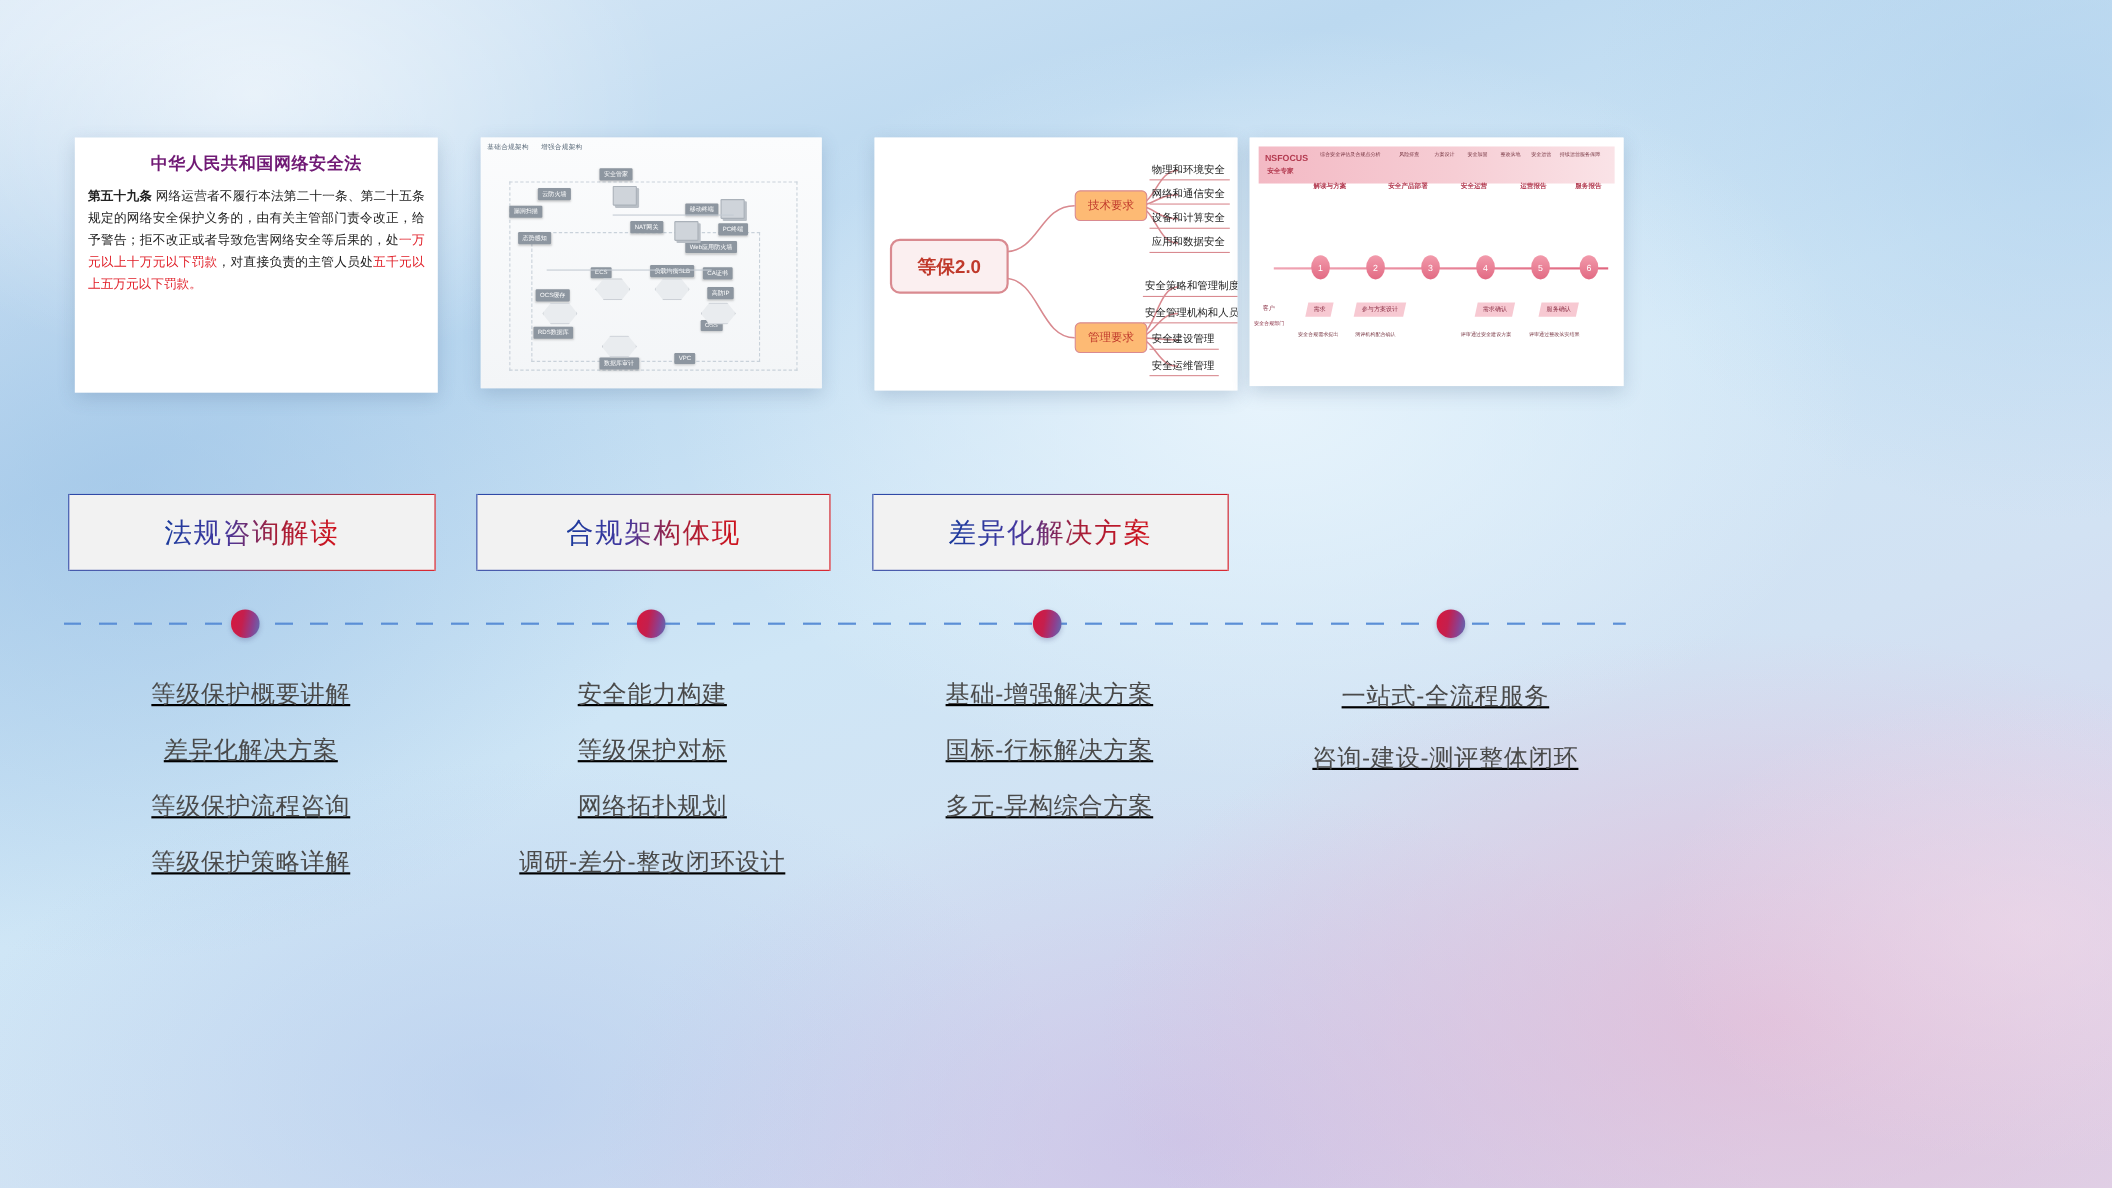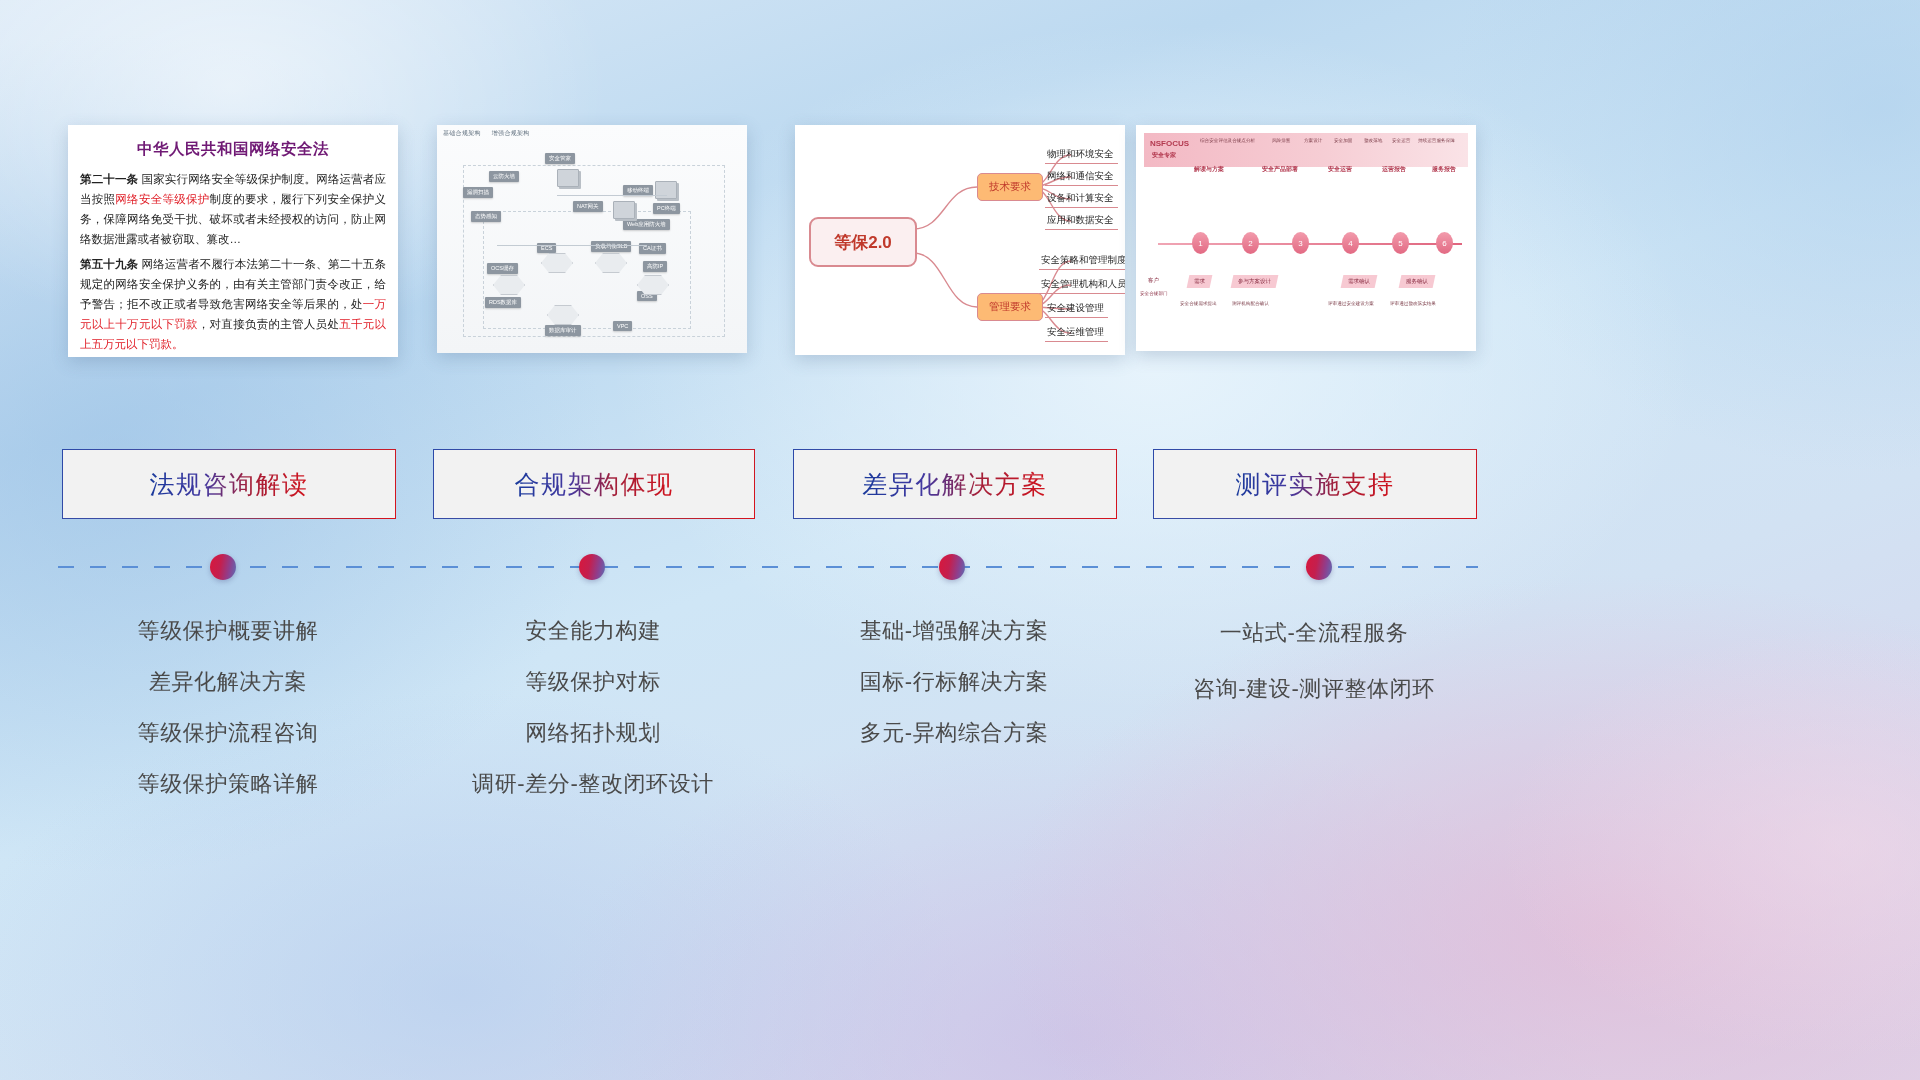--- a/index.html
+++ b/index.html
@@ -106,43 +106,40 @@
   
   .tl{position:absolute;top:566px;left:58px;width:1420px;height:2px;
       background:repeating-linear-gradient(90deg,#5b8fd6 0 16px,rgba(0,0,0,0) 16px 32px);}
   .dot{position:absolute;width:26px;height:26px;border-radius:50%;top:-12px;
        background:linear-gradient(100deg,#d8173c 0%,#c41f4e 40%,#8e3f8e 72%,#5b6fb5 100%);
        box-shadow:0 2px 5px rgba(60,60,120,.28);}
   .dot.d1{left:152px;} .dot.d2{left:521px;} .dot.d3{left:881px;} .dot.d4{left:1248px;}
 
   
   .cols{position:absolute;top:605px;left:0;width:1920px;}
-  .col{position:absolute;top:0;text-align:center;}
+  .col{position:absolute;top:0;text-align:center;text-decoration:underline;}
   .col.k1{left:62px;width:332px;}
   .col.k2{left:433px;width:320px;}
   .col.k3{left:793px;width:322px;}
   .col.k4{left:1153px;width:322px;}
   .col .item{font-size:22px;color:#4a4a4a;line-height:51px;letter-spacing:.6px;white-space:nowrap;}
   .col.k4 .item{line-height:56px;}
 </style>
 </head>
 <body>
 
 <div id="bg"></div>
 
 <div id="wrap">
 
   <div class="cards">
 
     <div class="card c1">
       <div class="law">
         <div class="law-title">中华人民共和国网络安全法</div>
-        <div class="law-p">
-          <b>第二十一条</b><span> 国家实行网络安全等级保护制度。网络运营者应当按照</span><span class="hl">网络安全等级保护</span><span>制度的要求，履行下列安全保护义务，保障网络免受干扰、破坏或者未经授权的访问，防止网络数据泄露或者被窃取、篡改…</span>
-        </div>
         <div class="law-p">
           <b>第五十九条</b><span> 网络运营者不履行本法第二十一条、第二十五条规定的网络安全保护义务的，由有关主管部门责令改正，给予警告；拒不改正或者导致危害网络安全等后果的，处</span><span class="hl">一万元以上十万元以下罚款</span><span>，对直接负责的主管人员处</span><span class="hl">五千元以上五万元以下罚款。</span>
         </div>
       </div>
     </div>
 
     <div class="card c2">
       <div class="arch">
         <div class="hdr">
           <span>基础合规架构</span>
@@ -272,23 +269,20 @@
   <div class="labels">
     <div class="lbox l1">
       <span>法规咨询解读</span>
     </div>
     <div class="lbox l2">
       <span>合规架构体现</span>
     </div>
     <div class="lbox l3">
       <span>差异化解决方案</span>
     </div>
-    <div class="lbox l4">
-      <span>测评实施支持</span>
-    </div>
   </div>
 
   <div class="tl">
     <div class="dot d1"></div>
     <div class="dot d2"></div>
     <div class="dot d3"></div>
     <div class="dot d4"></div>
   </div>
 
   <div class="cols">

